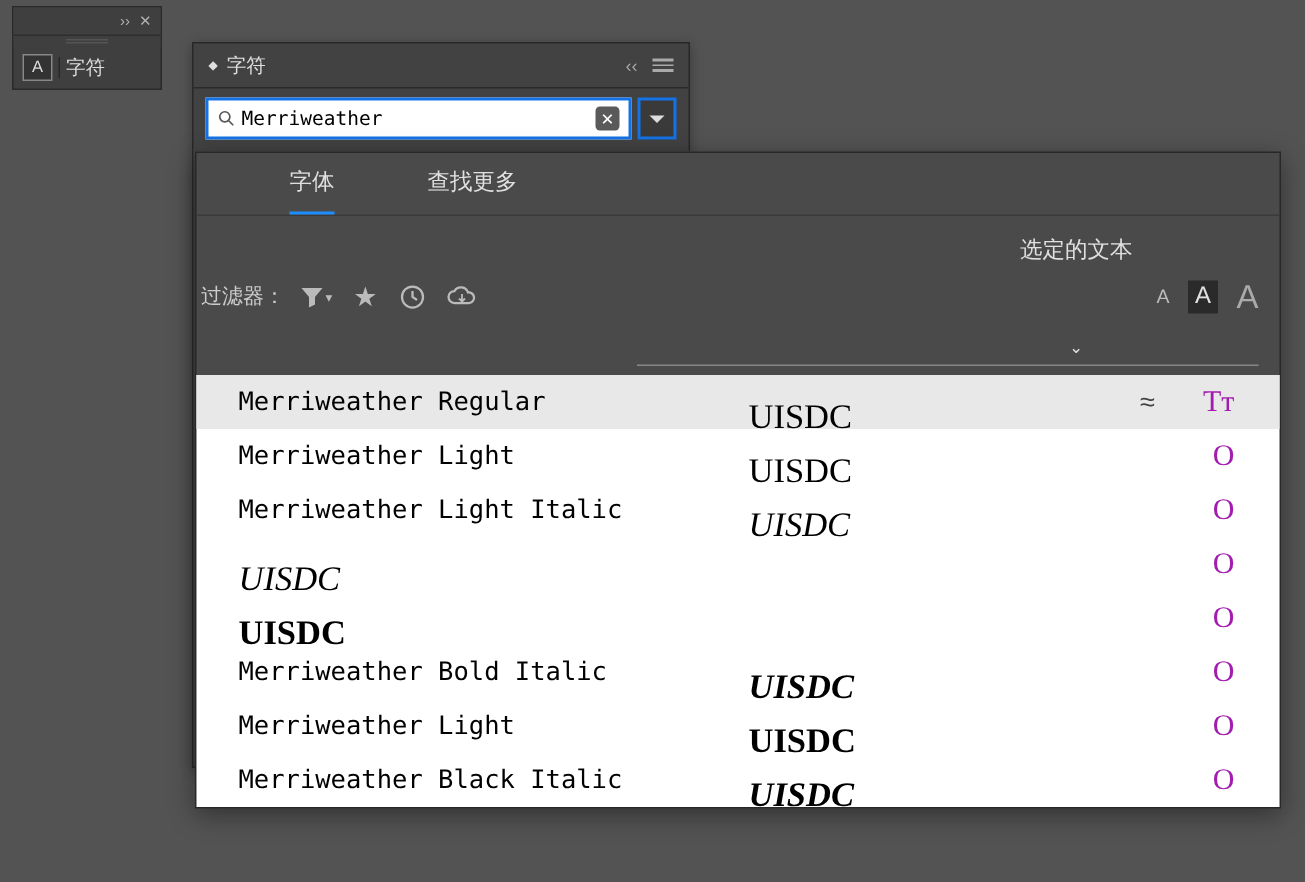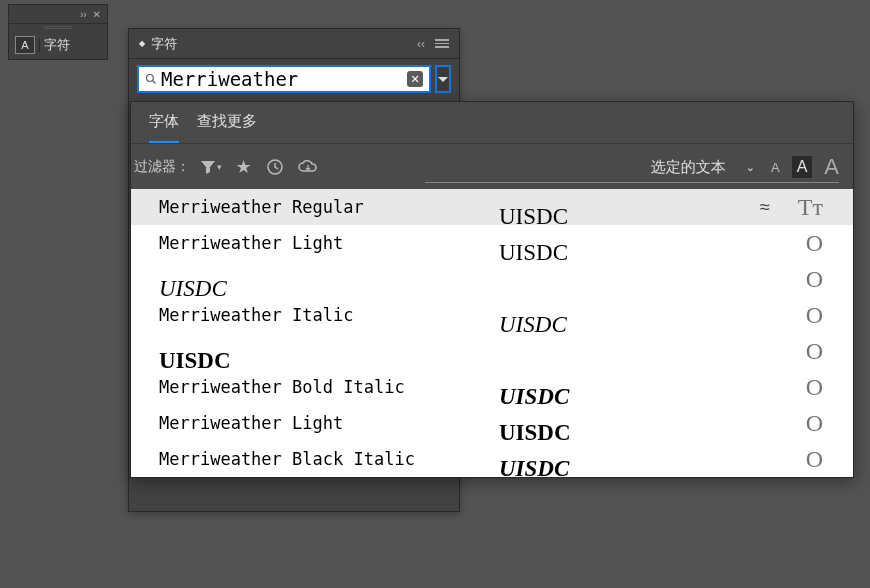--- a/index.html
+++ b/index.html
@@ -140,21 +140,21 @@
     .search-icon-svg {
       width: 12px;
       height: 12px;
       flex-shrink: 0;
     }
     .search-input {
       flex: 1;
       border: none;
       outline: none;
       font-family: "SimSun", monospace;
-      font-size: 19px;
+      font-size: 13px;
       color: #000;
       background: transparent;
     }
     .clear-btn {
       width: 16px;
       height: 16px;
       background: #5a5a5a;
       border-radius: 3px;
       color: #fff;
       display: flex;
@@ -199,20 +199,21 @@
       display: flex;
       padding: 10px 18px 0 18px;
       gap: 18px;
     }
     .dd-tab {
       color: #e0e0e0;
       font-size: 15px;
       padding-bottom: 10px;
       cursor: pointer;
       border-bottom: 2px solid transparent;
+      margin-left: 44px;
     }
     .dd-tab.active {
       border-bottom-color: #1e8eff;
     }
     
     .filter-row {
       display: flex;
       align-items: center;
       padding: 10px 14px 0 3px;
       color: #ccc;
@@ -236,23 +237,24 @@
       margin-left: auto;
       display: flex;
       align-items: center;
       gap: 12px;
     }
     .filter-select {
       font-size: 15px;
       color: #e0e0e0;
       display: flex;
       align-items: center;
-      gap: 20px;
+      gap: 49px;
       padding: 3px 4px;
       cursor: pointer;
+      flex-direction: column;
     }
     .size-a {
       font-size: 13px;
       color: #bbb;
     }
     .size-a.mid {
       font-size: 16px;
       background: #2a2a2a;
       padding: 2px 5px;
       color: #e0e0e0;
@@ -306,22 +308,22 @@
     }
     .font-badge.approx { font-size: 18px; }
     .font-badge.o {
       font-family: Georgia, serif;
       font-style: italic;
       font-size: 22px;
     }
     .font-type {
       width: 38px;
       text-align: right;
-      font-size: 24px;
-      color: #737373;
+      font-size: 20px;
+      color: #a21caf;
       font-family: Georgia, serif;
     }
     .font-type.tt {
       font-variant: small-caps;
     }
   </style>
 </head>
 <body>
 
 <div class="tool-panel">
@@ -412,26 +414,26 @@
         <div class="font-badge approx">≈</div>
         <div class="font-type tt">Tᴛ</div>
       </div>
       <div class="font-row">
         <div class="font-name">Merriweather Light</div>
         <div class="font-sample light">UISDC</div>
         <div class="font-badge o"></div>
         <div class="font-type">O</div>
       </div>
       <div class="font-row">
+        <div class="font-name">Merriweather Light Italic</div>
         <div class="font-sample light italic">UISDC</div>
         <div class="font-badge o"></div>
         <div class="font-type">O</div>
       </div>
       <div class="font-row">
-        <div class="font-name">Merriweather Italic</div>
         <div class="font-sample regular italic">UISDC</div>
         <div class="font-badge o"></div>
         <div class="font-type">O</div>
       </div>
       <div class="font-row">
         <div class="font-sample bold">UISDC</div>
         <div class="font-badge o"></div>
         <div class="font-type">O</div>
       </div>
       <div class="font-row">

